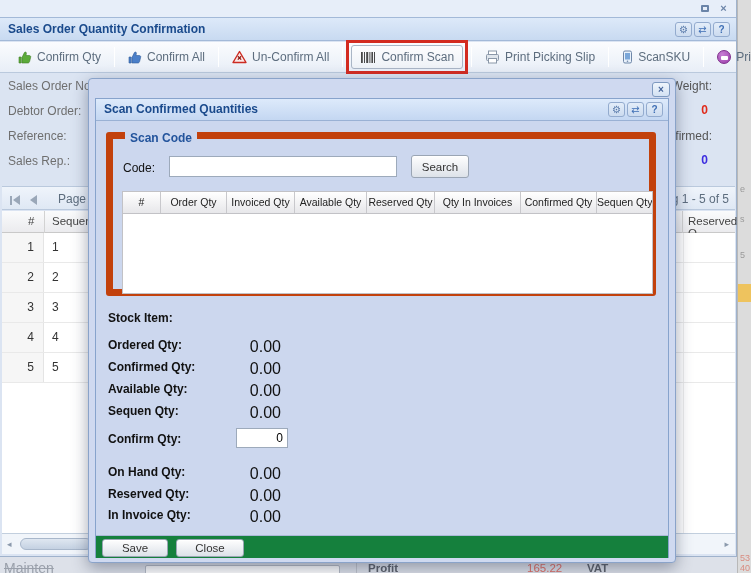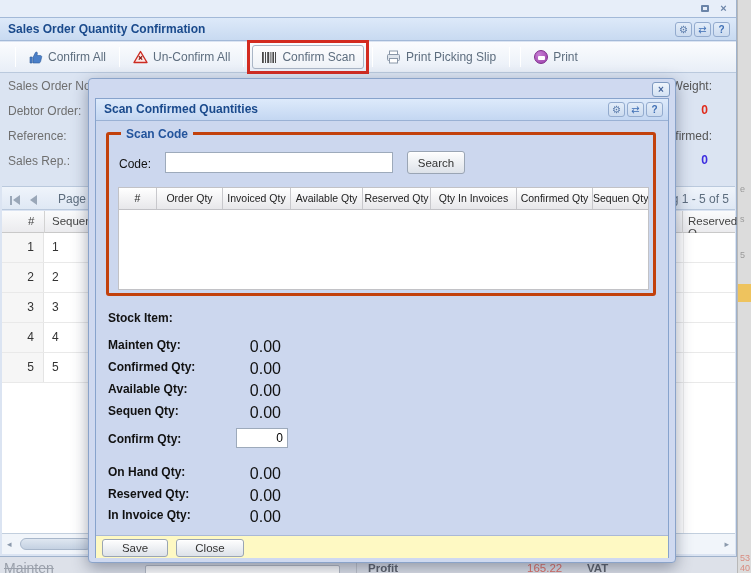--- a/index.html
+++ b/index.html
@@ -68,38 +68,38 @@
 
   
   .modal { position:absolute; left:88px; top:78px; width:588px; height:485px; background:#cfd9f0; border:1px solid #8aa3c9; border-radius:4px; box-shadow:0 5px 16px rgba(50,60,85,.45); }
   .modal-close { position:absolute; top:3px; right:5px; width:18px; height:15px; background:linear-gradient(#eff5fc,#d3e1f3); border:1px solid #7e99c0; border-radius:3px; text-align:center; line-height:13px; font-size:10px; font-weight:bold; color:#44639a; cursor:default; }
   .panel { position:absolute; left:6px; top:19px; width:574px; height:460px; border:1px solid #87a3cc; background:#ccd7ee; }
   .panel-header { position:relative; height:22px; background:linear-gradient(#ddeafb,#c4d7f2); border-bottom:1px solid #9ab1d4; }
   .panel-header .ptitle { position:absolute; left:8px; top:3px; font-weight:bold; color:#1a4a8c; font-size:12px; }
   .panel-tools { position:absolute; right:5px; top:3px; display:flex; gap:2px; }
   .panel-tools .tool-mini { position:static; }
 
-  .fieldset { position:absolute; left:10px; top:33px; width:550px; height:164px; border:3px solid #c2410c; border-radius:3px; }
+  .fieldset { position:absolute; left:10px; top:33px; width:550px; height:164px; border:7px solid #c2410c; border-radius:3px; }
   .legend { position:absolute; left:12px; top:-8px; background:#ccd7ee; padding:0 5px; font-weight:bold; color:#23549c; font-size:12px; }
   .code-label { position:absolute; left:10px; top:22px; color:#111; }
   .code-input { position:absolute; left:56px; top:17px; width:228px; height:21px; border:1px solid #9daabb; background:#fff; padding:0 4px; font-size:12px; font-family:"Liberation Sans",sans-serif; }
   .btn { background:linear-gradient(#fefefe,#dde2e9); border:1px solid #9aa5b4; border-radius:3px; font-size:11.5px; color:#333; font-family:"Liberation Sans",sans-serif; box-shadow:inset 0 1px 0 #fff; cursor:default; }
   .search-btn { position:absolute; left:298px; top:16px; width:58px; height:23px; }
 
   .mtable { position:absolute; left:9px; top:52px; width:531px; }
   .mt-header { display:flex; height:23px; background:linear-gradient(#ffffff,#e7e7ea); border:1px solid #c2c2c6; }
   .mt-h { border-right:1px solid #c8c8cc; font-size:10.5px; color:#222; text-align:center; line-height:21px; overflow:hidden; white-space:nowrap; }
   .mt-h:last-child { border-right:none; }
   .mt-body { height:80px; background:#fff; border:1px solid #c2c2c6; border-top:none; }
 
   .mlabel { position:absolute; left:12px; font-weight:bold; color:#111; font-size:12px; }
   .mval { position:absolute; left:130px; width:55px; text-align:right; color:#111; font-size:16px; }
   .confirm-input { position:absolute; left:140px; width:52px; height:20px; border:1px solid #9daabb; background:#fff; text-align:right; padding:0 4px; font-size:12px; font-family:"Liberation Sans",sans-serif; }
 
-  .panel-footer { position:absolute; left:0; top:436px; width:572px; height:23px; border-top:1px solid #aab9d6; background:#fef9c3; }
+  .panel-footer { position:absolute; left:0; top:436px; width:572px; height:23px; border-top:1px solid #aab9d6; background:#15803d; }
   .save-btn { position:absolute; left:6px; top:3px; width:66px; height:18px; }
   .close-btn { position:absolute; left:80px; top:3px; width:68px; height:18px; }
 </style>
 </head>
 <body>
 
 <div class="screen">
 
   <div class="sliver">
     <div class="frag" style="top:184px">e</div>
@@ -118,20 +118,26 @@
     </div>
 
     <div class="titlebar">
       <div class="title">Sales Order Quantity Confirmation</div>
       <div class="tool-mini" style="right:44px">⚙</div>
       <div class="tool-mini" style="right:25px; color:#3f6fb5">⇄</div>
       <div class="tool-mini" style="right:6px; color:#3f6fb5; font-weight:bold">?</div>
     </div>
 
     <div class="toolbar">
+      <div class="tbtn">
+        <svg class="icon-svg" width="14" height="14" viewBox="0 0 14 14">
+            <path d="M1 7h2.2v6H1z M4 7.5 6.4 2.6c.5-1 2-.6 2 .5L8 5.5h3.4c.9 0 1.5.8 1.3 1.6l-1.1 4.4c-.2.9-.9 1.5-1.8 1.5H4z" fill="#5cab3a" stroke="#3f7d26" stroke-width="0.6"></path>
+          </svg>
+        <span>Confirm Qty</span>
+      </div>
       <div class="tsep"></div>
       <div class="tbtn">
         <svg class="icon-svg" width="14" height="14" viewBox="0 0 14 14">
             <path d="M1 7h2.2v6H1z M4 7.5 6.4 2.6c.5-1 2-.6 2 .5L8 5.5h3.4c.9 0 1.5.8 1.3 1.6l-1.1 4.4c-.2.9-.9 1.5-1.8 1.5H4z" fill="#4a7fc9" stroke="#2f5a99" stroke-width="0.6"></path>
           </svg>
         <span>Confirm All</span>
       </div>
       <div class="tsep"></div>
       <div class="tbtn">
         <svg class="icon-svg" width="15" height="14" viewBox="0 0 15 14">
@@ -160,20 +166,28 @@
       <div class="tsep"></div>
       <div class="tbtn">
         <svg class="icon-svg" width="15" height="14" viewBox="0 0 15 14">
             <rect x="3.5" y="1" width="8" height="4" fill="#fff" stroke="#8a97a8"></rect>
             <rect x="1.5" y="4.5" width="12" height="6" rx="1" fill="#dfe5ec" stroke="#8a97a8"></rect>
             <rect x="3.5" y="8.5" width="8" height="4.5" fill="#fff" stroke="#8a97a8"></rect>
           </svg>
         <span>Print Picking Slip</span>
       </div>
       <div class="tsep"></div>
+      <div class="tbtn">
+        <svg class="icon-svg" width="11" height="14" viewBox="0 0 11 14">
+            <rect x="1.5" y="1" width="8" height="12" rx="1.5" fill="#e8f1fb" stroke="#6f87a8"></rect>
+            <rect x="3" y="3" width="5" height="6.5" fill="#7ba7d9"></rect>
+            <circle cx="5.5" cy="11.2" r="0.8" fill="#6f87a8"></circle>
+          </svg>
+        <span>ScanSKU</span>
+      </div>
       <div class="tsep"></div>
       <div class="tbtn">
         <span class="circle-print"></span>
         <span>Print</span>
 
       </div>
 
     </div>
 
     <div class="flabel" style="left:8px; top:79px">Sales Order No:</div>
@@ -265,21 +279,21 @@
             <div class="mt-h" style="width:86px">Qty In Invoices</div>
             <div class="mt-h" style="width:76px">Confirmed Qty</div>
             <div class="mt-h" style="width:55px">Sequen Qty</div>
           </div>
           <div class="mt-body"></div>
         </div>
       </div>
 
       <div class="mlabel" style="top:212px">Stock Item:</div>
 
-      <div class="mlabel" style="top:239px">Mainten Qty:</div>
+      <div class="mlabel" style="top:239px">Ordered Qty:</div>
       <div class="mval" style="top:239px">0.00</div>
       <div class="mlabel" style="top:261px">Confirmed Qty:</div>
       <div class="mval" style="top:261px">0.00</div>
       <div class="mlabel" style="top:283px">Available Qty:</div>
       <div class="mval" style="top:283px">0.00</div>
       <div class="mlabel" style="top:305px">Sequen Qty:</div>
       <div class="mval" style="top:305px">0.00</div>
 
       <div class="mlabel" style="top:333px">Confirm Qty:</div>
       <input class="confirm-input" style="top: 329px;" type="text" value="0">

